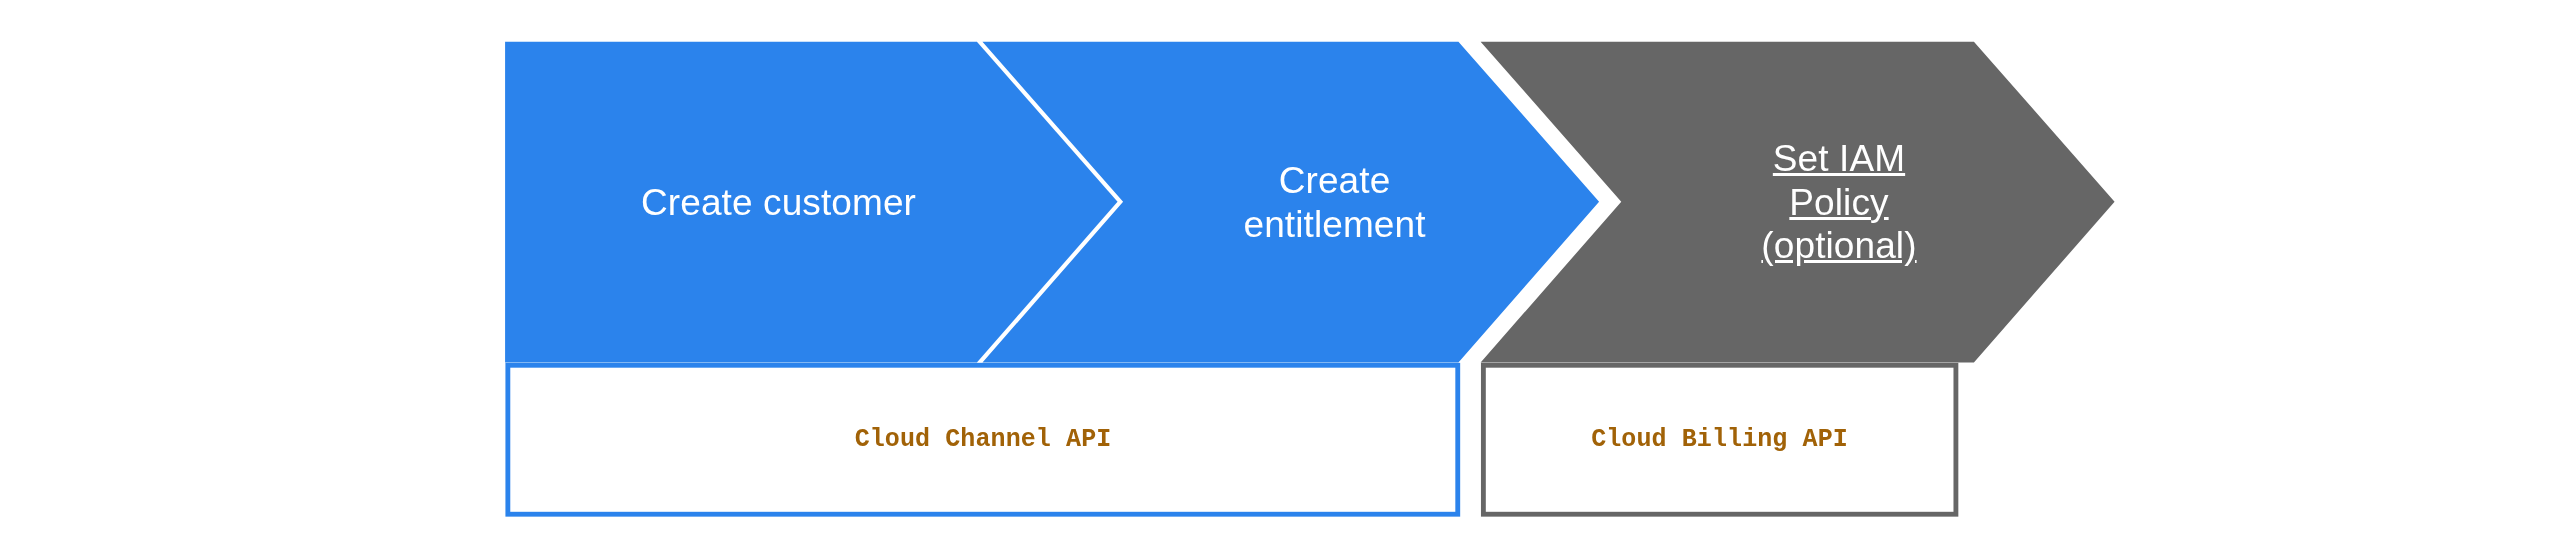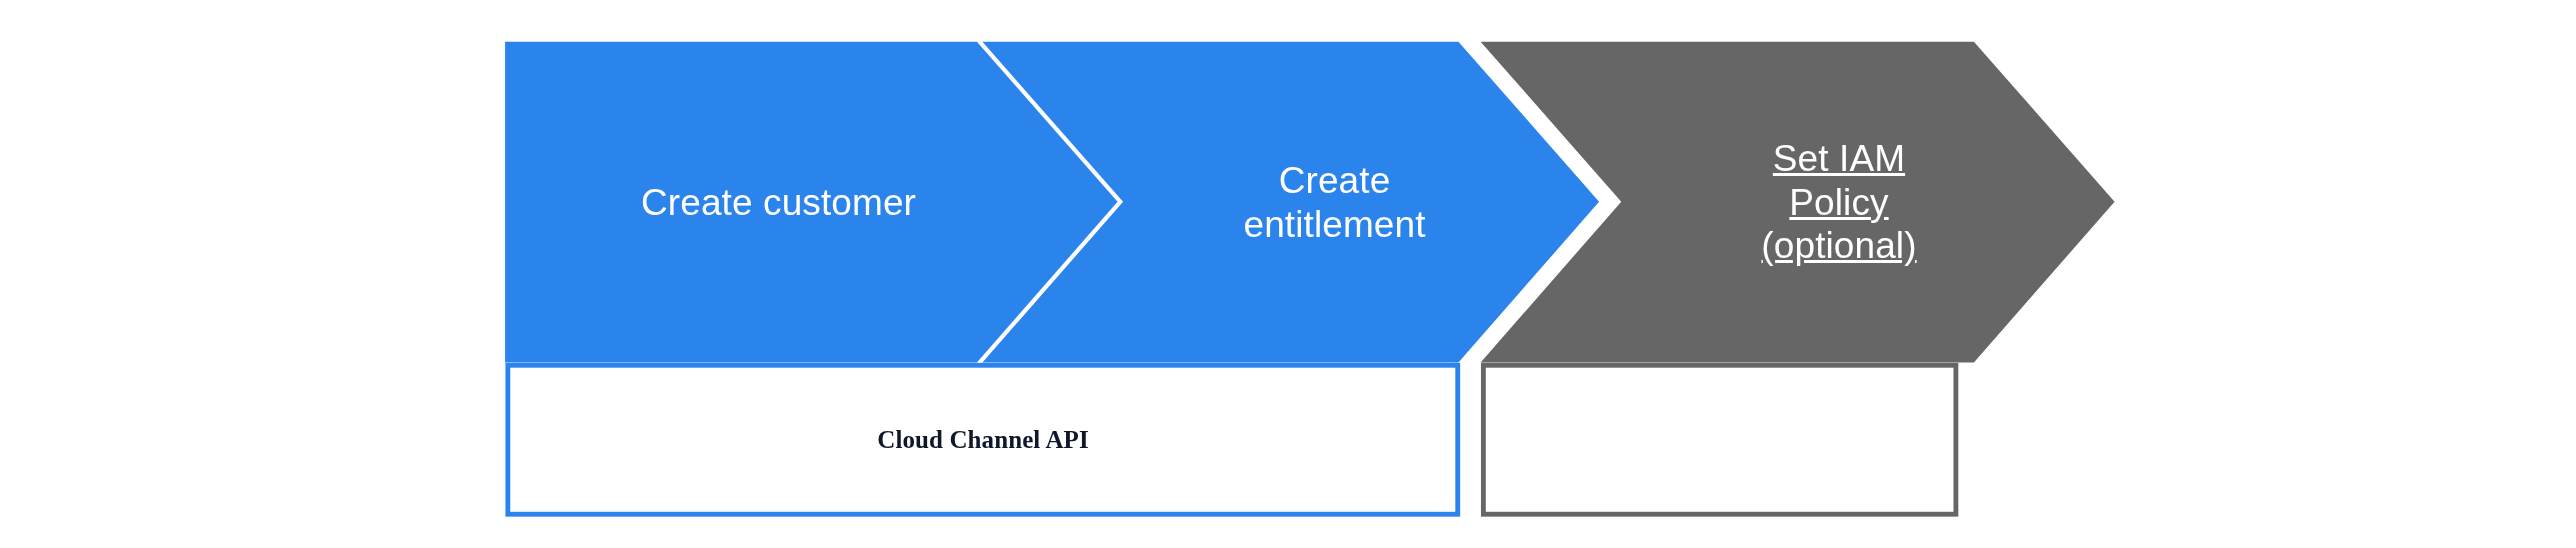--- a/index.html
+++ b/index.html
@@ -37,25 +37,25 @@
     letter-spacing: 0.1px;
     white-space: pre-line;
     font-family: "Liberation Sans", sans-serif;
   }
   .api-label {
     position: absolute;
     display: flex;
     align-items: center;
     justify-content: center;
     text-align: center;
-    color: #0f172a;
+    color: #a16207;
     font-size: 25px;
     font-weight: 700;
     letter-spacing: 0.1px;
-    font-family: Liberation Serif, serif;
+    font-family: Liberation Mono, monospace;
   }
 </style>
 </head>
 <body>
 
 <div id="canvas">
 
   <svg id="flow-svg" viewBox="0 0 3718 792" aria-hidden="true">
 
     <polygon points="729,60 1410,60 1613,291 1410,523 729,523" fill="#2b83ec"></polygon>
@@ -73,15 +73,16 @@
 
   <div class="chev-label" style="left:1123px; top:42px; width:423px; height:321px;">Create
 entitlement</div>
 
   <div class="chev-label" style="left:1621px; top:42px; width:436px; height:321px;text-decoration:underline;">Set IAM
 Policy
 (optional)</div>
 
   <div class="api-label" style="left:508px; top:365px; width:950px; height:149px;">Cloud Channel API</div>
 
+  <div class="api-label" style="left:1483px; top:365px; width:473px; height:149px;">Cloud Billing API</div>
 
 </div>
 
 
 </body></html>

